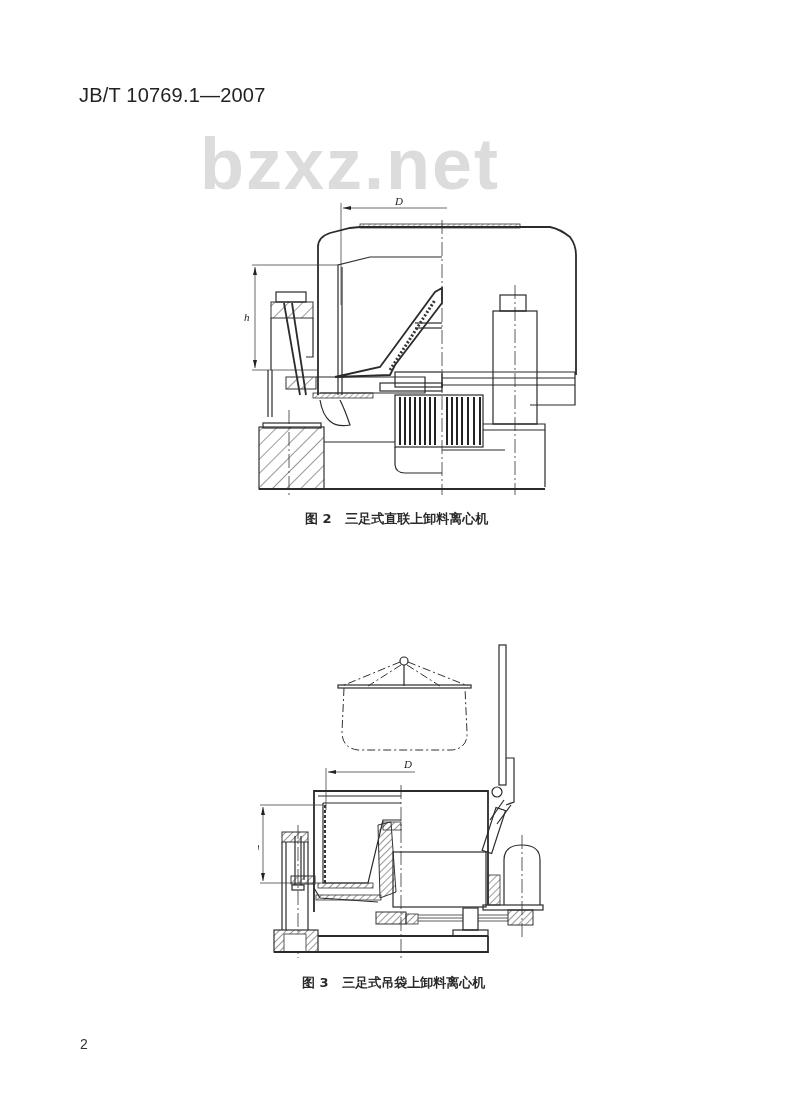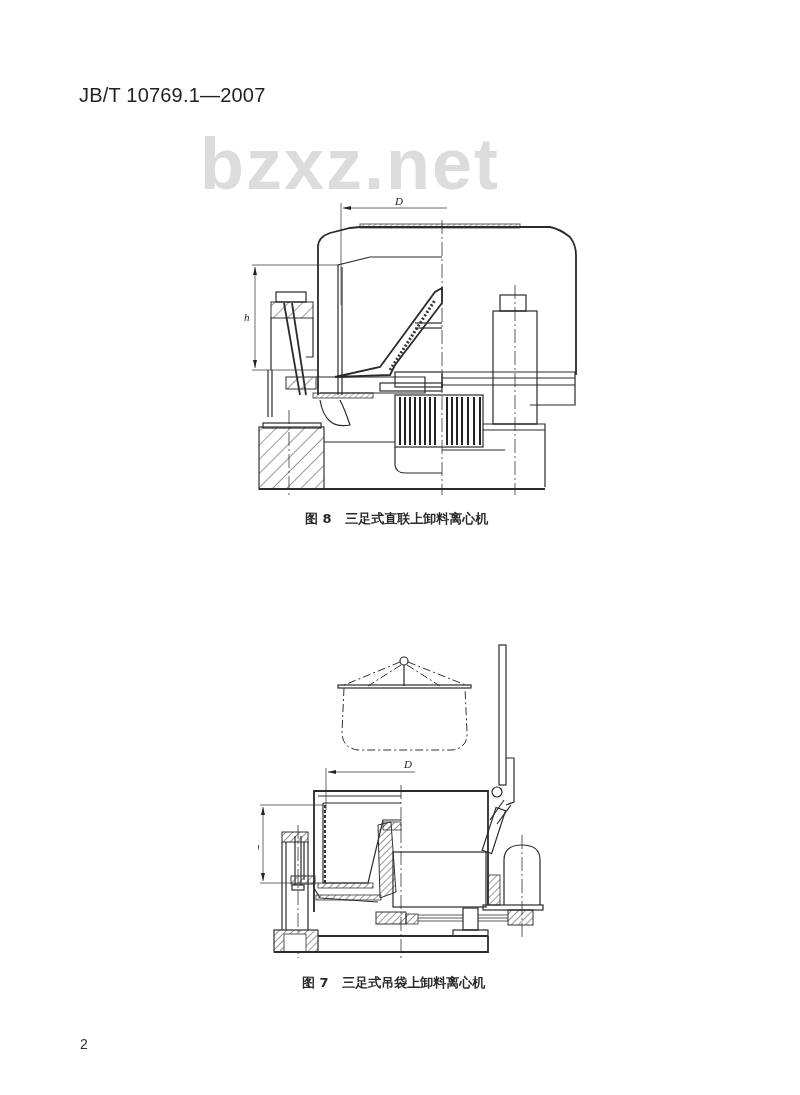--- a/index.html
+++ b/index.html
@@ -112,21 +112,21 @@
     <line class="ln" x1="202" y1="255" x2="265" y2="255"></line>
 
     <rect x="19" y="232" width="65" height="62" fill="url(#hatch)" stroke="#333" stroke-width="1.2"></rect>
     <rect x="23" y="228" width="58" height="5" class="ln"></rect>
     <path class="ln" d="M84,247 L155,247"></path>
 
     <line class="thk" x1="19" y1="294" x2="305" y2="294"></line>
   </svg>
 </div>
 
-<div class="caption" style="left:305px; top:510px;">图 8   三足式直联上卸料离心机</div>
+<div class="caption" style="left:305px; top:510px;">图 2   三足式直联上卸料离心机</div>
 
 <div class="figure" style="left:258px; top:640px;">
   <svg width="305" height="320" viewBox="0 0 305 320">
     <defs>
       <pattern id="hatch3" patternUnits="userSpaceOnUse" width="5" height="5" patternTransform="rotate(45)">
         <line x1="0" y1="0" x2="0" y2="5" stroke="#333" stroke-width="1"></line>
       </pattern>
     </defs>
 
     <circle cx="146" cy="21" r="4" class="ln"></circle>
@@ -203,15 +203,15 @@
     <path class="ln" d="M246,265 L246,220 Q246,205 264,205 Q282,205 282,220 L282,265"></path>
     <rect x="225" y="265" width="60" height="5" class="ln"></rect>
     <rect x="230" y="235" width="12" height="30" fill="url(#hatch3)" stroke="#333" stroke-width="0.8"></rect>
 
     <rect x="195" y="290" width="35" height="6" class="ln"></rect>
     <path class="thk" d="M60,296 L230,296"></path>
     <path class="thk" d="M16,312 L230,312 L230,296"></path>
   </svg>
 </div>
 
-<div class="caption" style="left:302px; top:974px;">图 7   三足式吊袋上卸料离心机</div>
+<div class="caption" style="left:302px; top:974px;">图 3   三足式吊袋上卸料离心机</div>
 
 <div class="page-num">2</div>
 
 </body></html>

